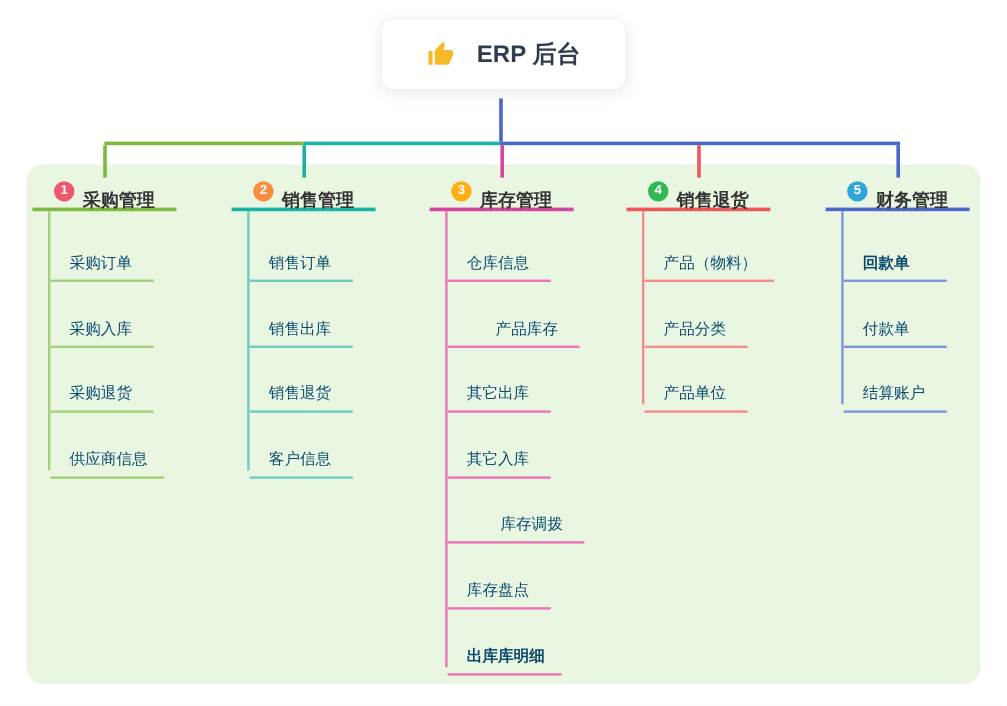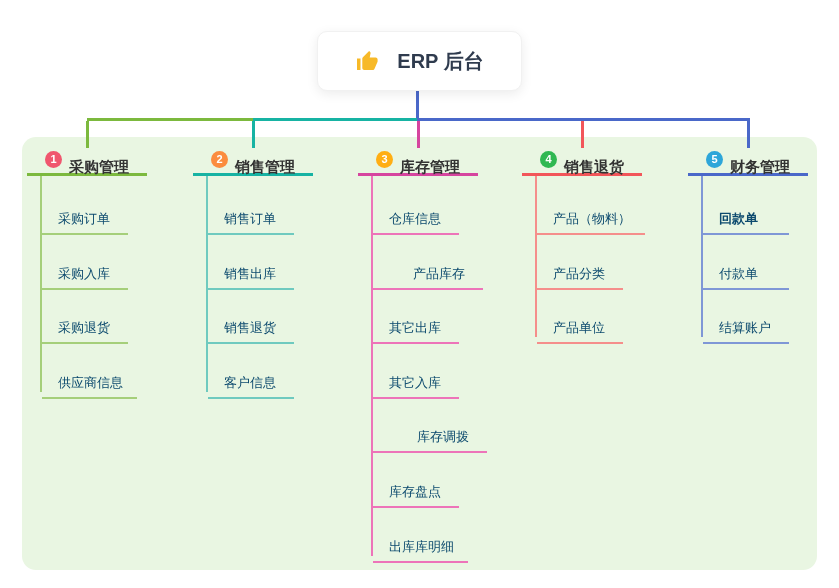--- a/index.html
+++ b/index.html
@@ -1,21 +1,21 @@
 <!DOCTYPE html>
 <html><head>
 <meta charset="utf-8">
 <style>
   html,body{margin:0;padding:0;background:#ffffff;}
   body{font-family:"Liberation Sans","DejaVu Sans",sans-serif;}
   #canvas{position:relative;width:839px;height:588px;background:#ffffff;overflow:hidden;}
 
   
   .root-card{
-    position:absolute;left:317px;top:31px;width:205px;height:60px;
+    position:absolute;left:317px;top:15px;width:205px;height:60px;
     background:#ffffff;border:1px solid #f1f1f1;border-radius:10px;
     box-shadow:0 3px 12px rgba(0,0,0,0.08);
     display:flex;align-items:center;justify-content:center;gap:18px;
     cursor:pointer;box-sizing:border-box;
   }
   .root-title{font-size:20px;font-weight:600;color:#2f3b4e;white-space:nowrap;}
 
   
   .panel{
     position:absolute;left:22px;top:137px;width:795px;height:433px;
@@ -99,21 +99,21 @@
         <span class="badge" style="background: rgb(255, 174, 19);">3</span>
         <span class="branch-label">库存管理</span>
       </div>
       <div class="branch-col" style="left: 371px; height: 379.6px; border-left: 2px solid rgb(237, 116, 185);">
         <div class="branch-item" style="top: 22px; border-bottom: 2px solid rgb(237, 116, 185);">仓库信息</div>
         <div class="branch-item" style="top: 76.6px; border-bottom: 2px solid rgb(237, 116, 185); padding-left: 40px;">产品库存</div>
         <div class="branch-item" style="top: 131.2px; border-bottom: 2px solid rgb(237, 116, 185);">其它出库</div>
         <div class="branch-item" style="top: 185.8px; border-bottom: 2px solid rgb(237, 116, 185);">其它入库</div>
         <div class="branch-item" style="top: 240.4px; border-bottom: 2px solid rgb(237, 116, 185); padding-left: 44px;">库存调拨</div>
         <div class="branch-item" style="top: 295px; border-bottom: 2px solid rgb(237, 116, 185);">库存盘点</div>
-        <div class="branch-item" style="top: 349.6px; border-bottom: 2px solid rgb(237, 116, 185);">出库库明细</div>
+        <div class="branch-item" style="top: 349.6px; border-bottom: 2px solid rgb(237, 116, 185); font-weight: bold;">出库库明细</div>
       </div>
       <div class="branch-head" style="left: 522px; border-bottom-color: rgb(242, 86, 90);">
         <span class="badge" style="background: rgb(48, 184, 82);">4</span>
         <span class="branch-label">销售退货</span>
       </div>
       <div class="branch-col" style="left: 535px; height: 161.2px; border-left: 2px solid rgb(245, 142, 139);">
         <div class="branch-item" style="top: 22px; border-bottom: 2px solid rgb(245, 142, 139);">产品（物料）</div>
         <div class="branch-item" style="top: 76.6px; border-bottom: 2px solid rgb(245, 142, 139);">产品分类</div>
         <div class="branch-item" style="top: 131.2px; border-bottom: 2px solid rgb(245, 142, 139);">产品单位</div>
       </div>

